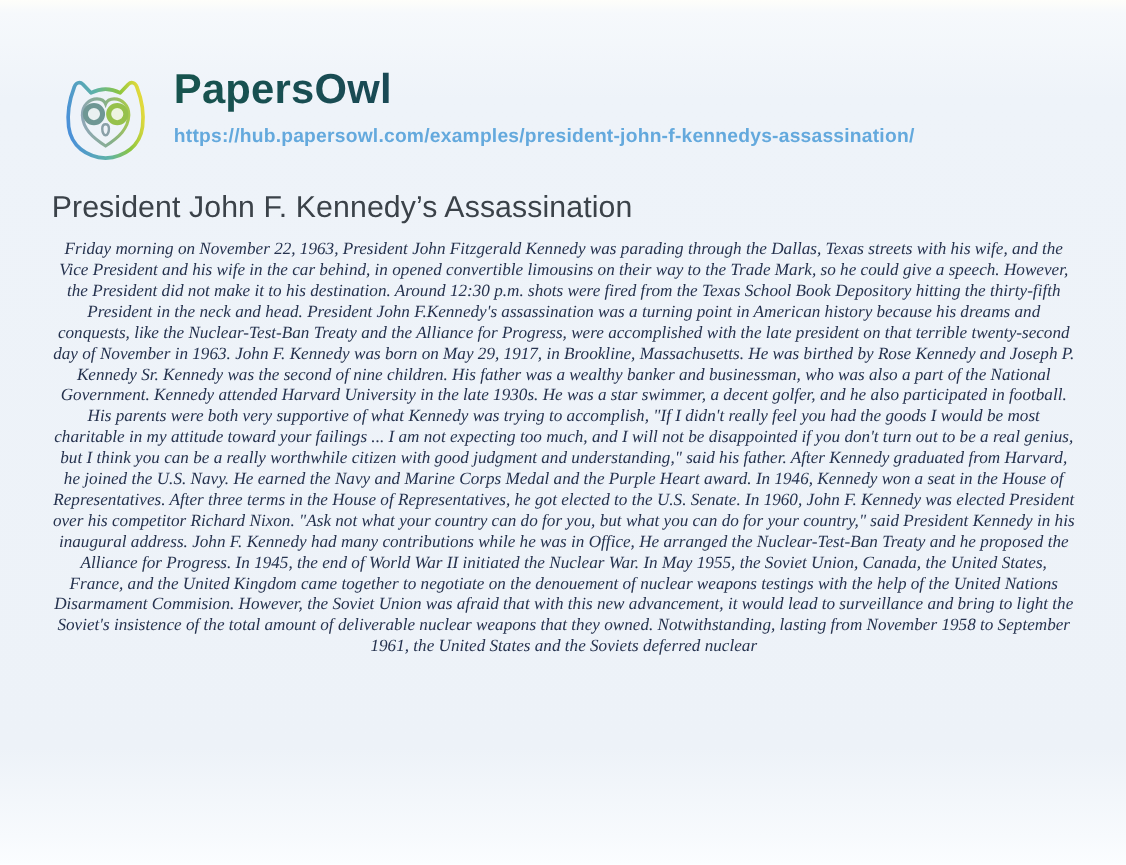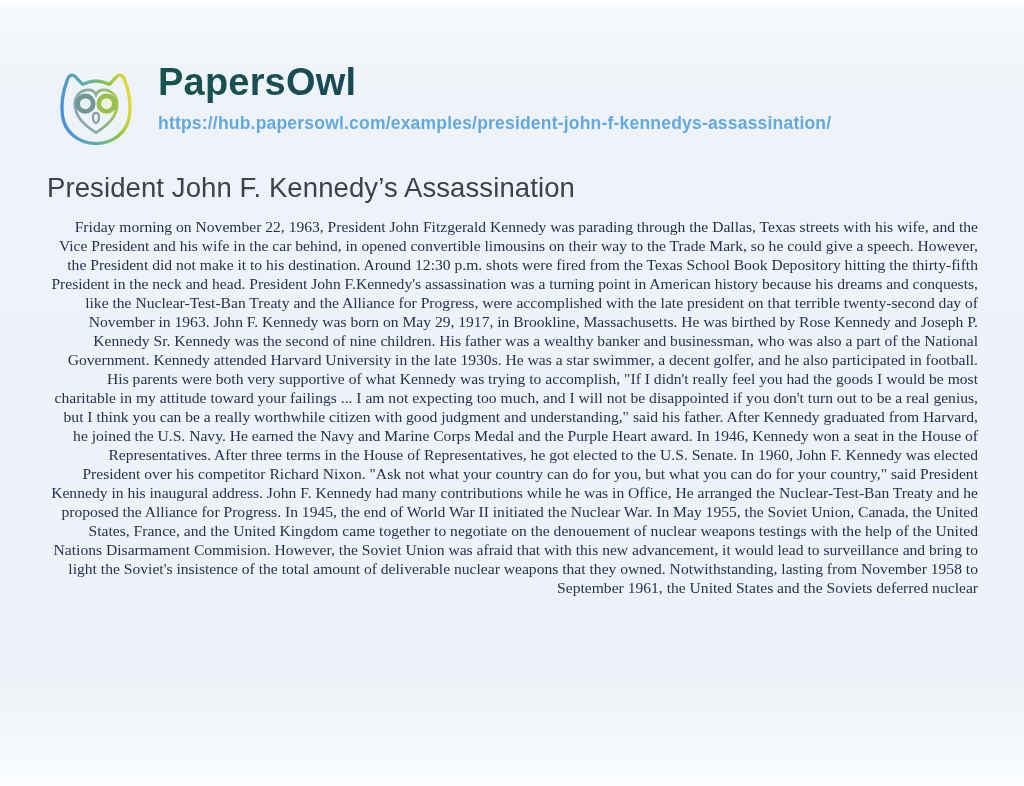--- a/index.html
+++ b/index.html
@@ -69,21 +69,22 @@
     font-weight: 400;
     color: #3b4249;
     letter-spacing: 0.1px;
   }
   .article-body {
     margin-top: 13px;
     font-family: "Liberation Serif", serif;
     font-size: 15.6px;
     line-height: 19px;
     color: #25324e;
-    text-align: right;
+    text-align: center;
+    font-style: italic;
   }
 </style>
 </head>
 <body>
 
 <div class="page">
 
   <div class="header">
 
     <div class="logo-wrap">

